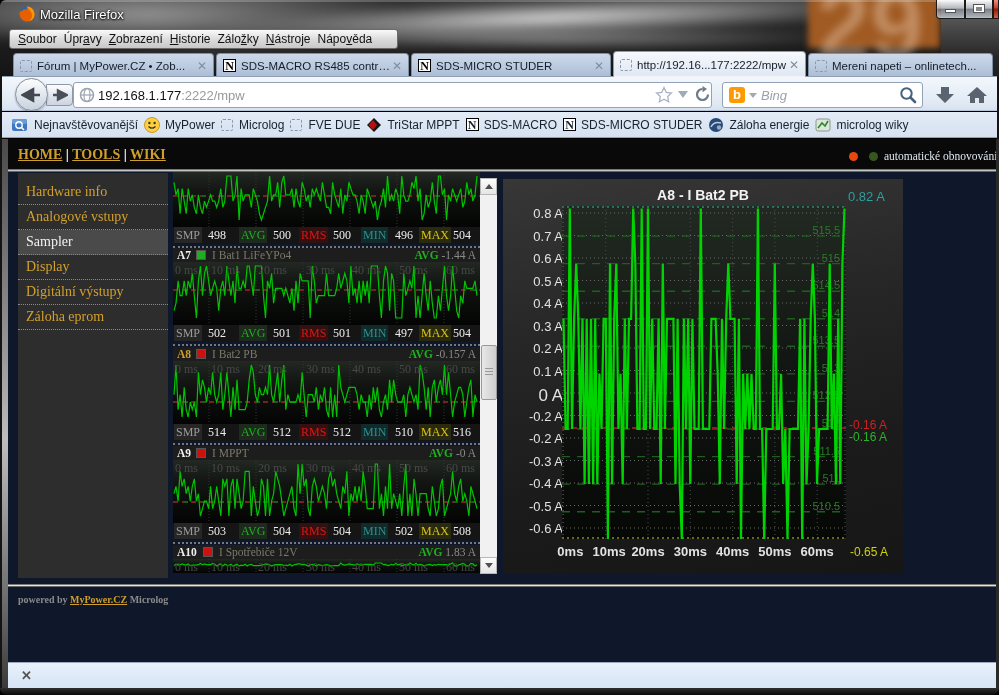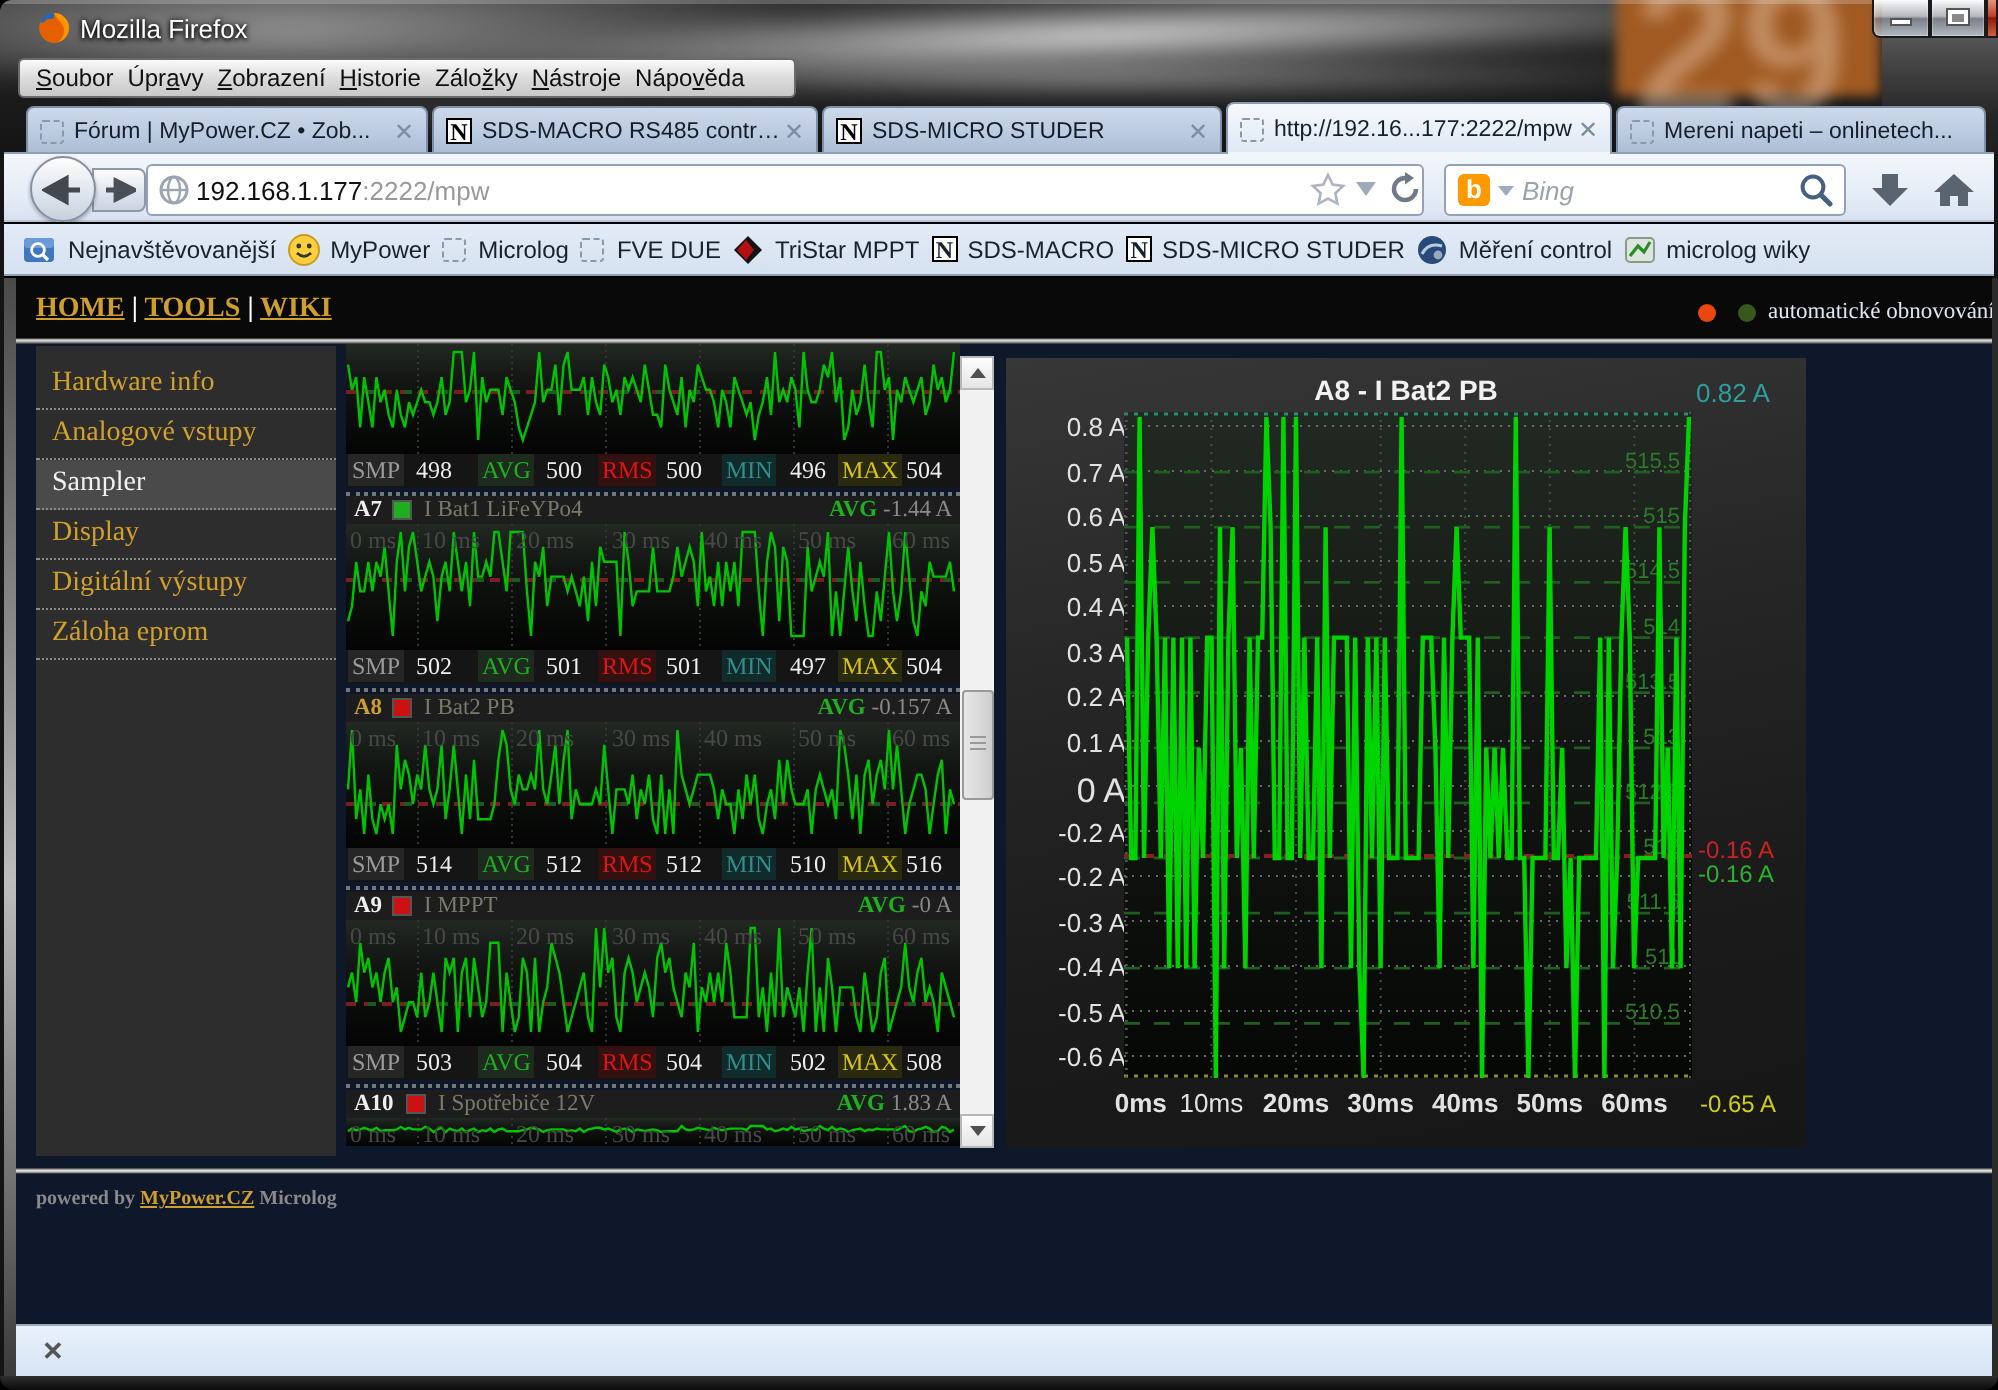--- a/index.html
+++ b/index.html
@@ -121,21 +121,21 @@
  <span style="margin-right:6px">TriStar MPPT</span>
  <div style="width:13px;height:13px;background:#fff;border:1px solid #000;margin-right:5px;font-family:'Liberation Serif',serif;font-weight:bold;font-size:12px;line-height:12px;text-align:center">N</div>
  <span style="margin-right:6px">SDS-MACRO</span>
  <div style="width:13px;height:13px;background:#fff;border:1px solid #000;margin-right:5px;font-family:'Liberation Serif',serif;font-weight:bold;font-size:12px;line-height:12px;text-align:center">N</div>
  <span style="margin-right:6px">SDS-MICRO STUDER</span>
  <svg width="16" height="16" style="margin-right:5px">
       <circle cx="8" cy="8" r="7" fill="#274a7a"></circle>
       <path d="M3 10 Q6 4 13 6" fill="none" stroke="#bcd" stroke-width="1.6"></path>
       <circle cx="11" cy="10.5" r="2.2" fill="#9ab"></circle>
     </svg>
- <span style="margin-right:6px">Měření control</span>
+ <span style="margin-right:6px">Záloha energie</span>
  <svg width="16" height="16" style="margin-right:5px">
       <rect x="1" y="2" width="14" height="12" rx="2" fill="#dde6dd" stroke="#8a9a8a"></rect>
       <path d="M3 11 L7 6 L10 9 L13 4" fill="none" stroke="#2a8a2a" stroke-width="1.6"></path>
     </svg>
  <span>microlog wiky</span>
 </div>
 <div class="ab" style="left:8px;top:139px;width:988px;height:523px;background:#0f172a;overflow:hidden">
  <div class="ab" style="left:0;top:0;width:988px;height:33px;background:#090909"></div>
  <div class="ab serif" style="left:10px;top:8px;font-size:14px;font-weight:bold;color:#fff">
    <a style="color:#cf9f2e;text-decoration:underline">HOME</a> | <a style="color:#cf9f2e;text-decoration:underline">TOOLS</a> | <a style="color:#cf9f2e;text-decoration:underline">WIKI</a>
@@ -350,21 +350,21 @@
  <div class="ab" style="left:0;top:162.0px;width:60px;text-align:right;font-size:13px;color:#e2e2e2">0.2 A</div>
  <div class="ab" style="left:0;top:184.5px;width:60px;text-align:right;font-size:13px;color:#e2e2e2">0.1 A</div>
  <div class="ab" style="left:0;top:207.0px;width:60px;text-align:right;font-size:17px;color:#e2e2e2">0 A</div>
  <div class="ab" style="left:0;top:229.5px;width:60px;text-align:right;font-size:13px;color:#e2e2e2">-0.2 A</div>
  <div class="ab" style="left:0;top:252.0px;width:60px;text-align:right;font-size:13px;color:#e2e2e2">-0.2 A</div>
  <div class="ab" style="left:0;top:274.5px;width:60px;text-align:right;font-size:13px;color:#e2e2e2">-0.3 A</div>
  <div class="ab" style="left:0;top:297.0px;width:60px;text-align:right;font-size:13px;color:#e2e2e2">-0.4 A</div>
  <div class="ab" style="left:0;top:319.5px;width:60px;text-align:right;font-size:13px;color:#e2e2e2">-0.5 A</div>
  <div class="ab" style="left:0;top:342.0px;width:60px;text-align:right;font-size:13px;color:#e2e2e2">-0.6 A</div>
  <div class="ab" style="left:40.4px;top:365px;width:40px;text-align:right;font-size:13px;font-weight:bold;color:#e2e2e2">0ms</div>
- <div class="ab" style="left:82.7px;top:365px;width:40px;text-align:center;font-size:13px;font-weight:normal;color:#e2e2e2">10ms</div>
+ <div class="ab" style="left:82.7px;top:365px;width:40px;text-align:right;font-size:13px;font-weight:bold;color:#e2e2e2">10ms</div>
  <div class="ab" style="left:125.0px;top:365px;width:40px;text-align:center;font-size:13px;font-weight:bold;color:#e2e2e2">20ms</div>
  <div class="ab" style="left:167.3px;top:365px;width:40px;text-align:center;font-size:13px;font-weight:bold;color:#e2e2e2">30ms</div>
  <div class="ab" style="left:209.6px;top:365px;width:40px;text-align:center;font-size:13px;font-weight:bold;color:#e2e2e2">40ms</div>
  <div class="ab" style="left:251.9px;top:365px;width:40px;text-align:center;font-size:13px;font-weight:bold;color:#e2e2e2">50ms</div>
  <div class="ab" style="left:294.2px;top:365px;width:40px;text-align:center;font-size:13px;font-weight:bold;color:#e2e2e2">60ms</div>
  <div class="ab" style="left:346px;top:239px;font-size:12px;color:#cc2222">-0.16 A</div>
  <div class="ab" style="left:346px;top:251px;font-size:12px;color:#2db22d">-0.16 A</div>
  <div class="ab" style="left:347px;top:366px;font-size:12px;color:#cfcf10">-0.65 A</div>
  <svg class="ab" style="left:59px;top:27px" width="284" height="333">
         <defs>

